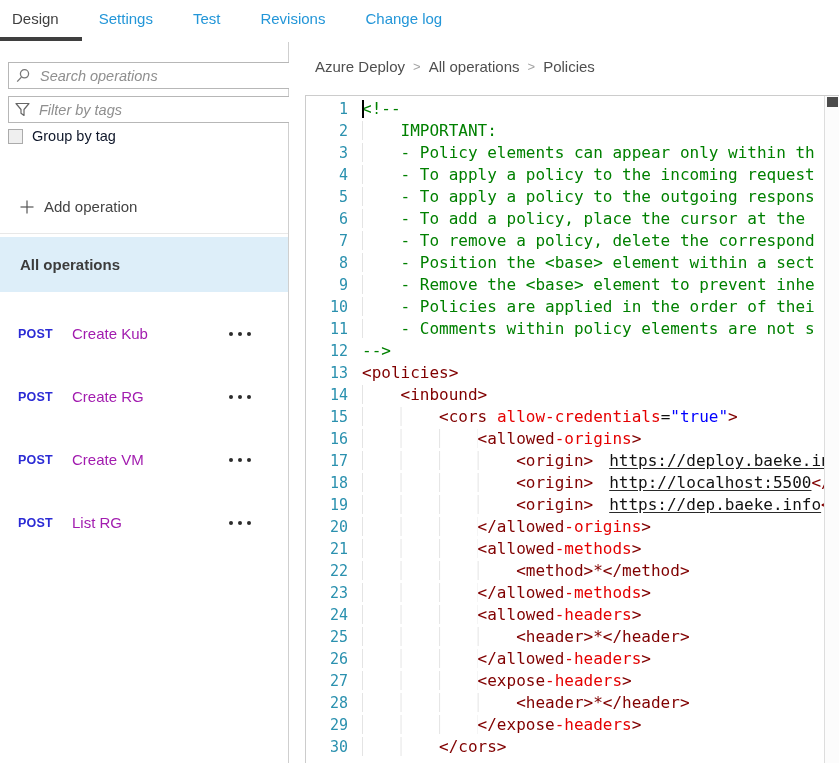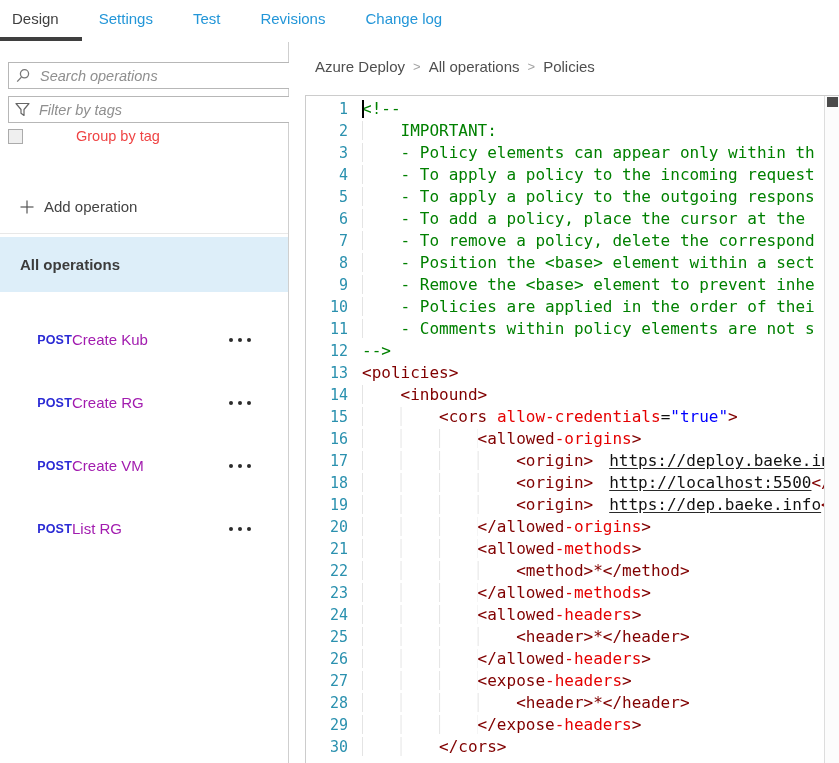--- a/index.html
+++ b/index.html
@@ -14,27 +14,27 @@
   .tab-underline{position:absolute;left:0;top:37px;width:82px;height:4px;background:#3f3f3f;}
 
   
   .sidebar{position:absolute;left:0;top:42px;width:289px;height:721px;border-right:1px solid #cfcfcf;box-sizing:border-box;background:#fff;}
   .inputbox{position:absolute;left:8px;width:289px;height:27px;border:1px solid #b7b7b7;display:flex;align-items:center;padding:0 6px;box-sizing:border-box;background:#fff;}
   #searchbox{top:20px;}
   #filterbox{top:54px;}
   .inputbox svg{margin-right:7px;flex:none;}
   .inputbox input{border:none;outline:none;flex:1;min-width:0;background:transparent;font-family:inherit;font-size:14.5px;color:#333;}
   .inputbox input::placeholder{font-style:italic;color:#8f8f8f;}
-  .groupby{position:absolute;left:8px;top:86px;display:flex;align-items:center;font-size:14.5px;color:#ef4444;cursor:default;gap:44px;}
+  .groupby{position:absolute;left:8px;top:86px;display:flex;align-items:center;font-size:14.5px;color:#0f172a;cursor:default;}
   .cb{width:13px;height:13px;border:1px solid #ababab;background:#efefef;display:inline-block;margin-right:9px;cursor:pointer;}
   .addop{position:absolute;left:20px;top:156px;display:flex;align-items:center;font-size:15px;color:#444;cursor:pointer;}
   .addop svg{margin-right:10px;}
   .sep-line{position:absolute;left:0;right:0;top:191px;height:1px;background:#e8e8e8;}
   .allops{position:absolute;left:0;right:0;top:195px;height:55px;background:#ddeef9;display:flex;align-items:center;padding-left:20px;box-sizing:border-box;font-weight:700;font-size:15px;color:#3c3c3c;cursor:pointer;}
-  #ops-list{position:absolute;left:0;right:0;top:266px;text-align:right;}
+  #ops-list{position:absolute;left:0;right:0;top:260px;}
   .op-row{position:relative;height:63px;display:flex;align-items:center;cursor:pointer;}
   .verb{padding-left:18px;width:54px;font-weight:700;font-size:12.5px;letter-spacing:.2px;color:#2b2bd5;}
   .op-name{font-size:15px;color:#a21caf;}
   .dots{position:absolute;right:37px;top:50%;transform:translateY(-50%);display:flex;gap:5px;cursor:pointer;padding:4px 0;}
   .dots i{width:4px;height:4px;border-radius:50%;background:#2b2b2b;display:block;}
 
   
   .content{position:absolute;left:289px;top:42px;width:550px;height:721px;background:#fff;}
   .breadcrumb{position:absolute;left:26px;top:12px;height:24px;display:flex;align-items:center;font-size:15px;color:#4f4f4f;}
   .crumb{cursor:pointer;}

